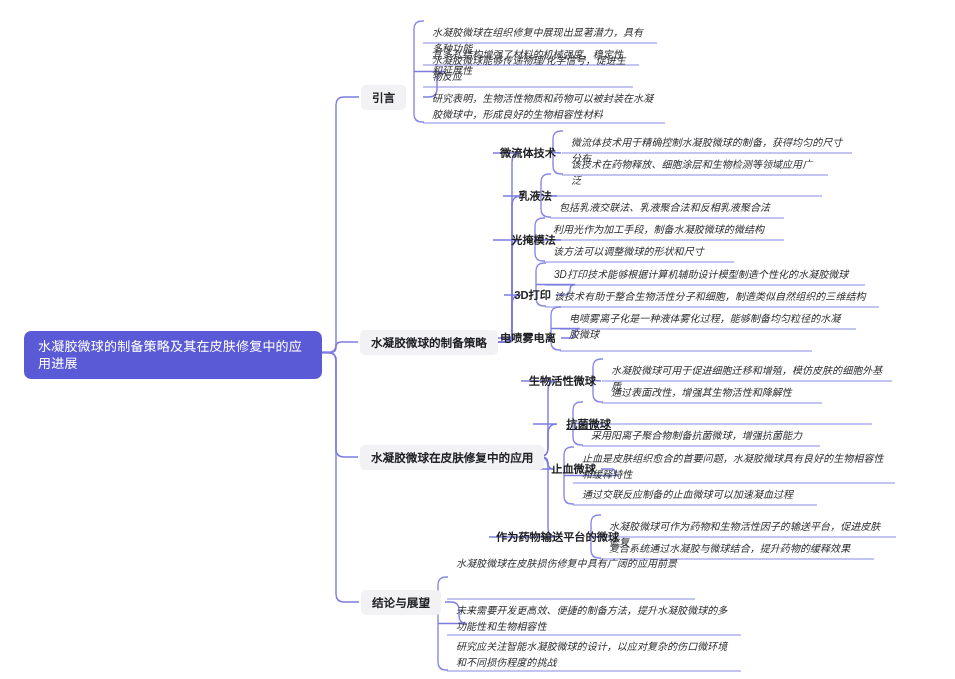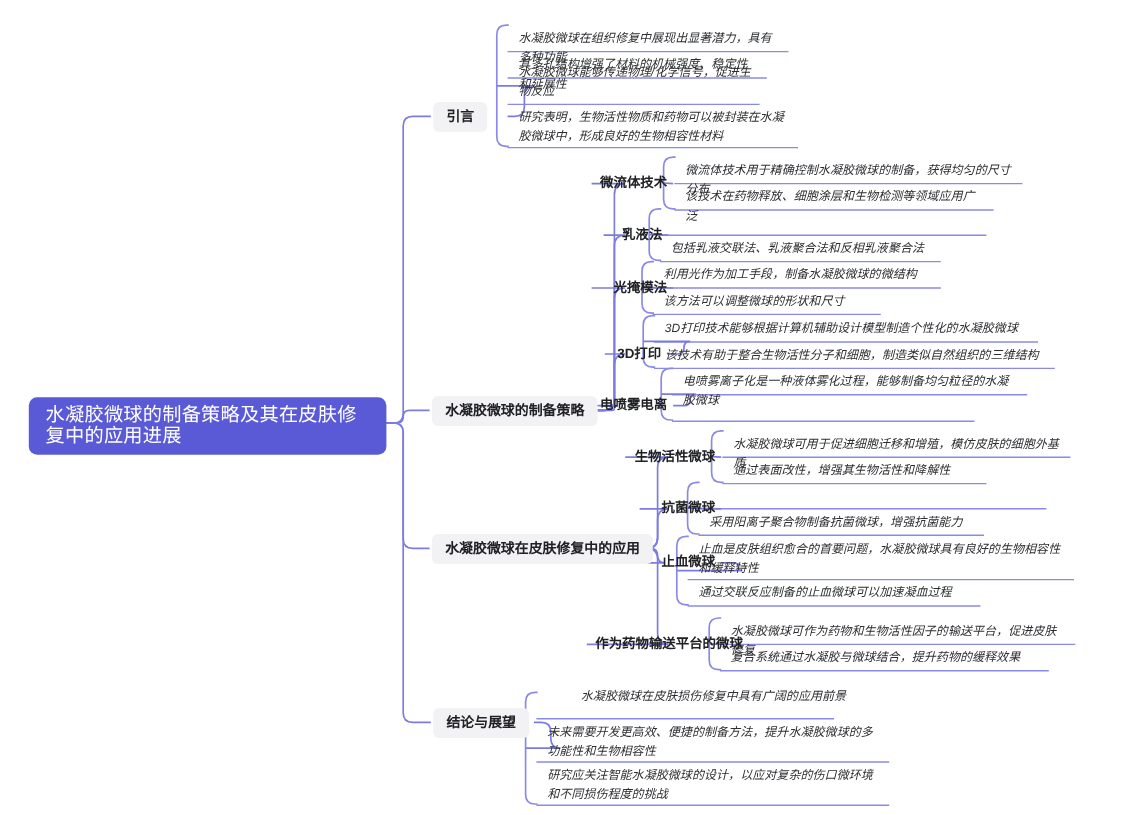--- a/index.html
+++ b/index.html
@@ -15,21 +15,21 @@
   #canvas{position:absolute;inset:0;width:955px;height:679px;}
   #links{position:absolute;left:0;top:0;width:955px;height:679px;pointer-events:none;}
 
   
   .node{position:absolute;box-sizing:border-box;}
 
   .root{
     background:#5b5ad6;
     color:#ffffff;
     border-radius:7px;
-    font-size:16px;
+    font-size:13px;
     line-height:17px;
     font-weight:400;
     padding:7px 12px 7px 14px;
     letter-spacing:.2px;
   }
 
   .lvl2{
     background:#f2f2f4;
     color:#202124;
     border-radius:5px;
@@ -145,25 +145,25 @@
     <div class="node leaf" style="width: 236px; left: 545px; top: 220px;">利用光作为加工手段，制备水凝胶微球的微结构</div>
     <div class="node lvl3" style="width: 46px; left: 508px; top: 286px;">3D打印</div>
     <div class="node leaf" style="width: 316px; left: 546px; top: 265px;">3D打印技术能够根据计算机辅助设计模型制造个性化的水凝胶微球</div>
     <div class="node leaf" style="width: 330px; left: 546px; top: 287px;">该技术有助于整合生物活性分子和细胞，制造类似自然组织的三维结构</div>
     <div class="node lvl3" style="width: 62px; left: 497px; top: 329px;">电喷雾电离</div>
     <div class="node leaf" style="width: 292px; left: 561px; top: 309px;">电喷雾离子化是一种液体雾化过程，能够制备均匀粒径的水凝胶微球</div>
     <div class="node lvl2" style="left: 360px; top: 445px;">水凝胶微球在皮肤修复中的应用</div>
     <div class="node lvl3" style="width: 74px; left: 525px; top: 372px;">生物活性微球</div>
     <div class="node leaf" style="width: 286px; left: 603px; top: 361px;">水凝胶微球可用于促进细胞迁移和增殖，模仿皮肤的细胞外基质</div>
     <div class="node leaf" style="width: 216px; left: 603px; top: 383px;">通过表面改性，增强其生物活性和降解性</div>
-    <div class="node lvl3" style="width: 62px; left: 537px; top: 415px;">抗菌微球</div>
+    <div class="node lvl3" style="width: 62px; left: 552px; top: 415px; text-decoration: underline;">抗菌微球</div>
     <div class="node leaf" style="width: 234px; left: 583px; top: 426px;">采用阳离子聚合物制备抗菌微球，增强抗菌能力</div>
     <div class="node lvl3" style="width: 62px; left: 537px; top: 460px;">止血微球</div>
     <div class="node leaf" style="width: 318px; left: 574px; top: 449px;">止血是皮肤组织愈合的首要问题，水凝胶微球具有良好的生物相容性和缓释特性</div>
     <div class="node leaf" style="width: 240px; left: 574px; top: 485px;">通过交联反应制备的止血微球可以加速凝血过程</div>
     <div class="node lvl3" style="width: 106px; left: 493px; top: 528px;">作为药物输送平台的微球</div>
     <div class="node leaf" style="width: 292px; left: 601px; top: 517px;">水凝胶微球可作为药物和生物活性因子的输送平台，促进皮肤修复</div>
     <div class="node leaf" style="width: 270px; left: 601px; top: 539px;">复合系统通过水凝胶与微球结合，提升药物的缓释效果</div>
     <div class="node lvl2" style="left: 361px; top: 590px;">结论与展望</div>
-    <div class="node leaf" style="width: 244px; left: 448px; top: 571px; margin-left: 28px;">水凝胶微球在皮肤损伤修复中具有广阔的应用前景</div>
+    <div class="node leaf" style="width: 244px; left: 448px; top: 554px;">水凝胶微球在皮肤损伤修复中具有广阔的应用前景</div>
     <div class="node leaf" style="width: 290px; left: 448px; top: 601px;">未来需要开发更高效、便捷的制备方法，提升水凝胶微球的多功能性和生物相容性</div>
     <div class="node leaf" style="width: 290px; left: 448px; top: 637px;">研究应关注智能水凝胶微球的设计，以应对复杂的伤口微环境和不同损伤程度的挑战</div>
   </div>
 
 </body></html>

